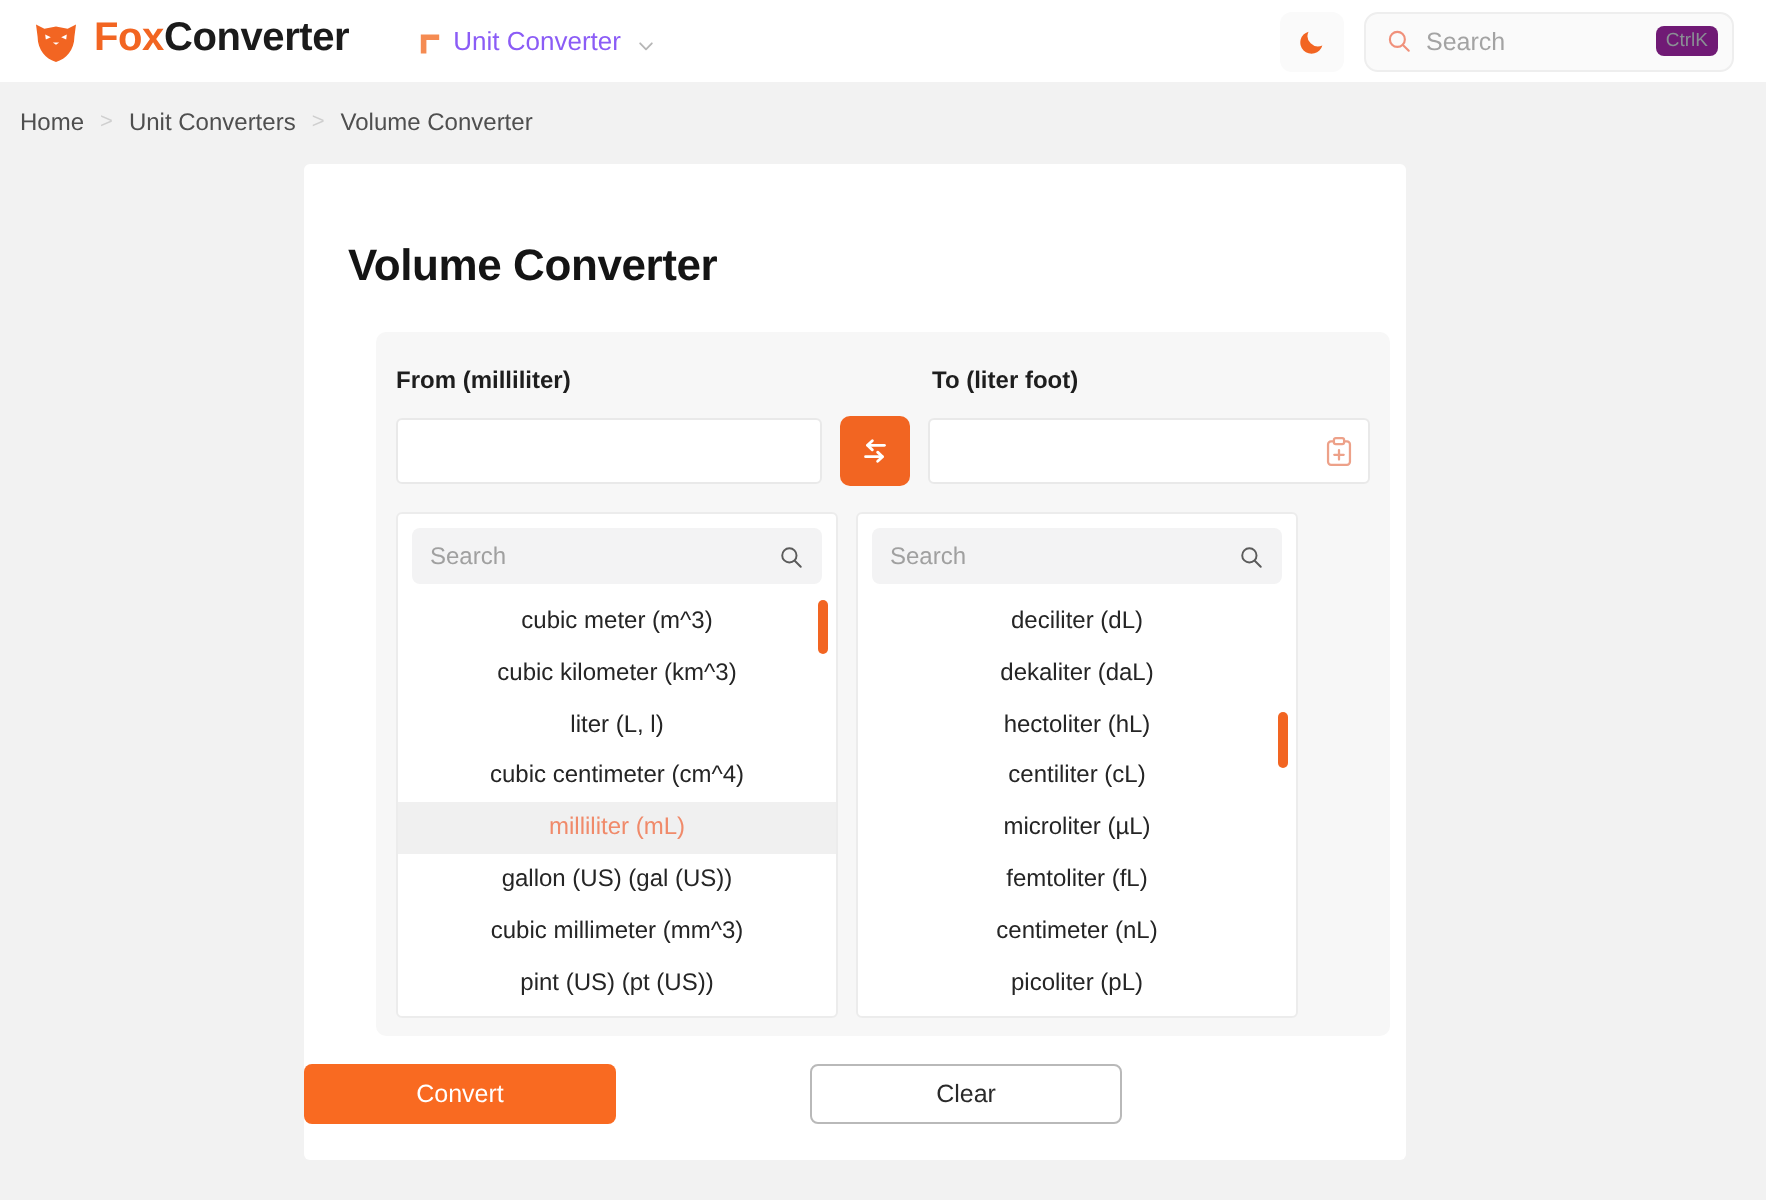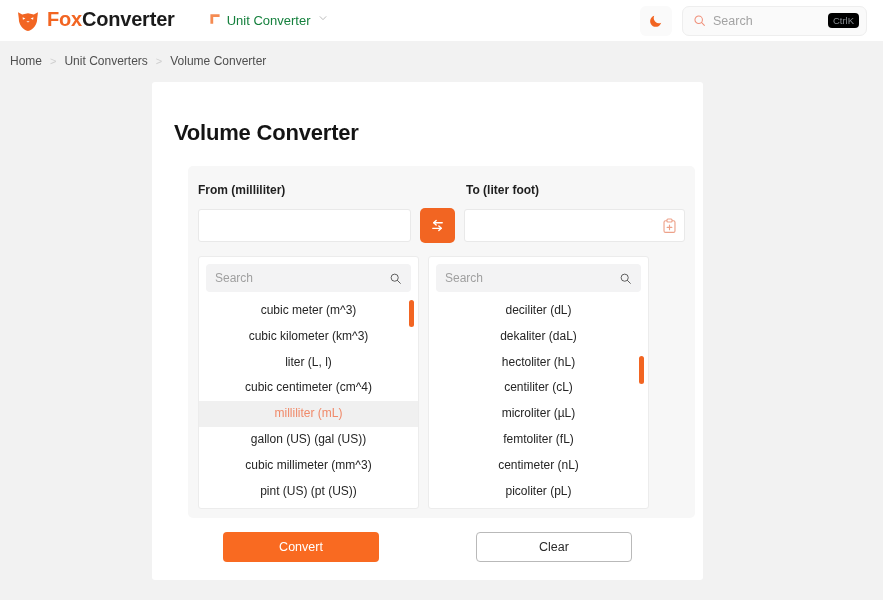--- a/index.html
+++ b/index.html
@@ -40,25 +40,25 @@
     font-weight: bold;
     letter-spacing: -0.2px;
     line-height: 1;
     white-space: nowrap;
   }
   .brand-text .fox { color: #f26522; }
   .brand-text .conv { color: #1b1b1b; }
 
   .nav-item {
     display: flex;
-    align-items: flex-start;
+    align-items: flex-end;
     gap: 6px;
     margin-left: 34px;
     cursor: pointer;
-    color: #15803d;
+    color: #8b5cf6;
     font-size: 13px;
   }
   .nav-flag { width: 12px; height: 12px; display: block; }
   .nav-chev { width: 10px; height: 10px; display: block; margin-left: 2px; }
 
   .topbar-right {
     margin-left: auto;
     display: flex;
     align-items: center;
     gap: 10px;
@@ -86,21 +86,21 @@
   }
   .search-ic { width: 13px; height: 13px; display: block; flex: 0 0 auto; }
   .search-ph {
     flex: 1 1 auto;
     color: #a3a3a3;
     font-size: 12.5px;
     white-space: nowrap;
     overflow: hidden;
   }
   .kbd {
-    background: #000000;
+    background: #701a75;
     color: #8a8f94;
     font-size: 9.5px;
     border-radius: 4px;
     padding: 3px 5px;
     line-height: 1;
     white-space: nowrap;
     text-align: center;
   }
 
   
@@ -259,21 +259,21 @@
     background: #f26522;
     right: 4px;
   }
 
   
   .actions {
     position: absolute;
     left: 0; right: 0;
     top: 450px;
     display: flex;
-    justify-content: center;
+    justify-content: flex-start;
     gap: 97px;
   }
   .btn {
     font-family: "Liberation Sans", sans-serif;
     font-size: 12.5px;
     height: 30px;
     border-radius: 4px;
     cursor: pointer;
     display: flex;
     align-items: center;

